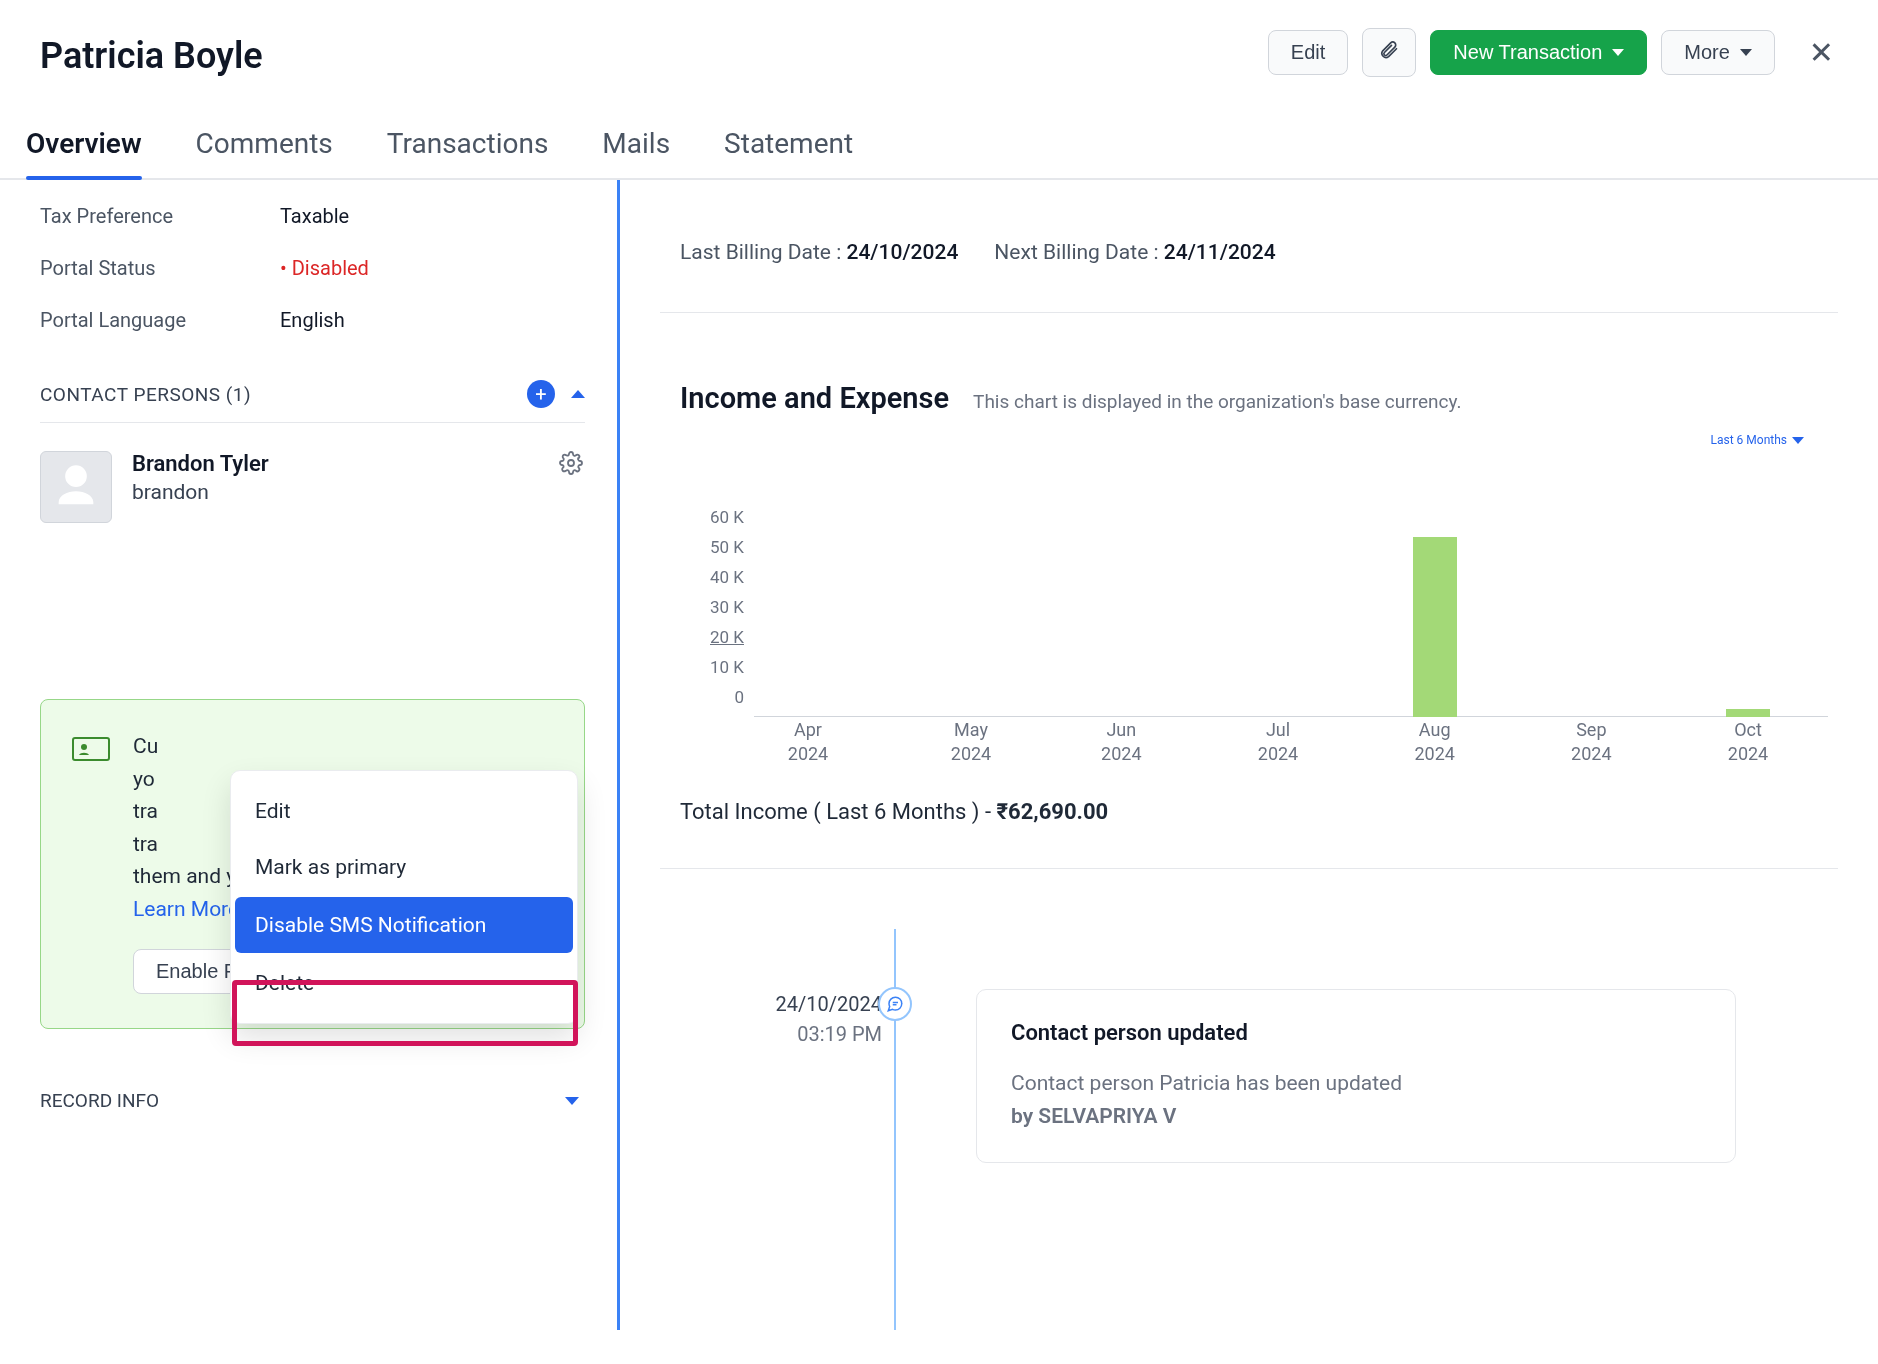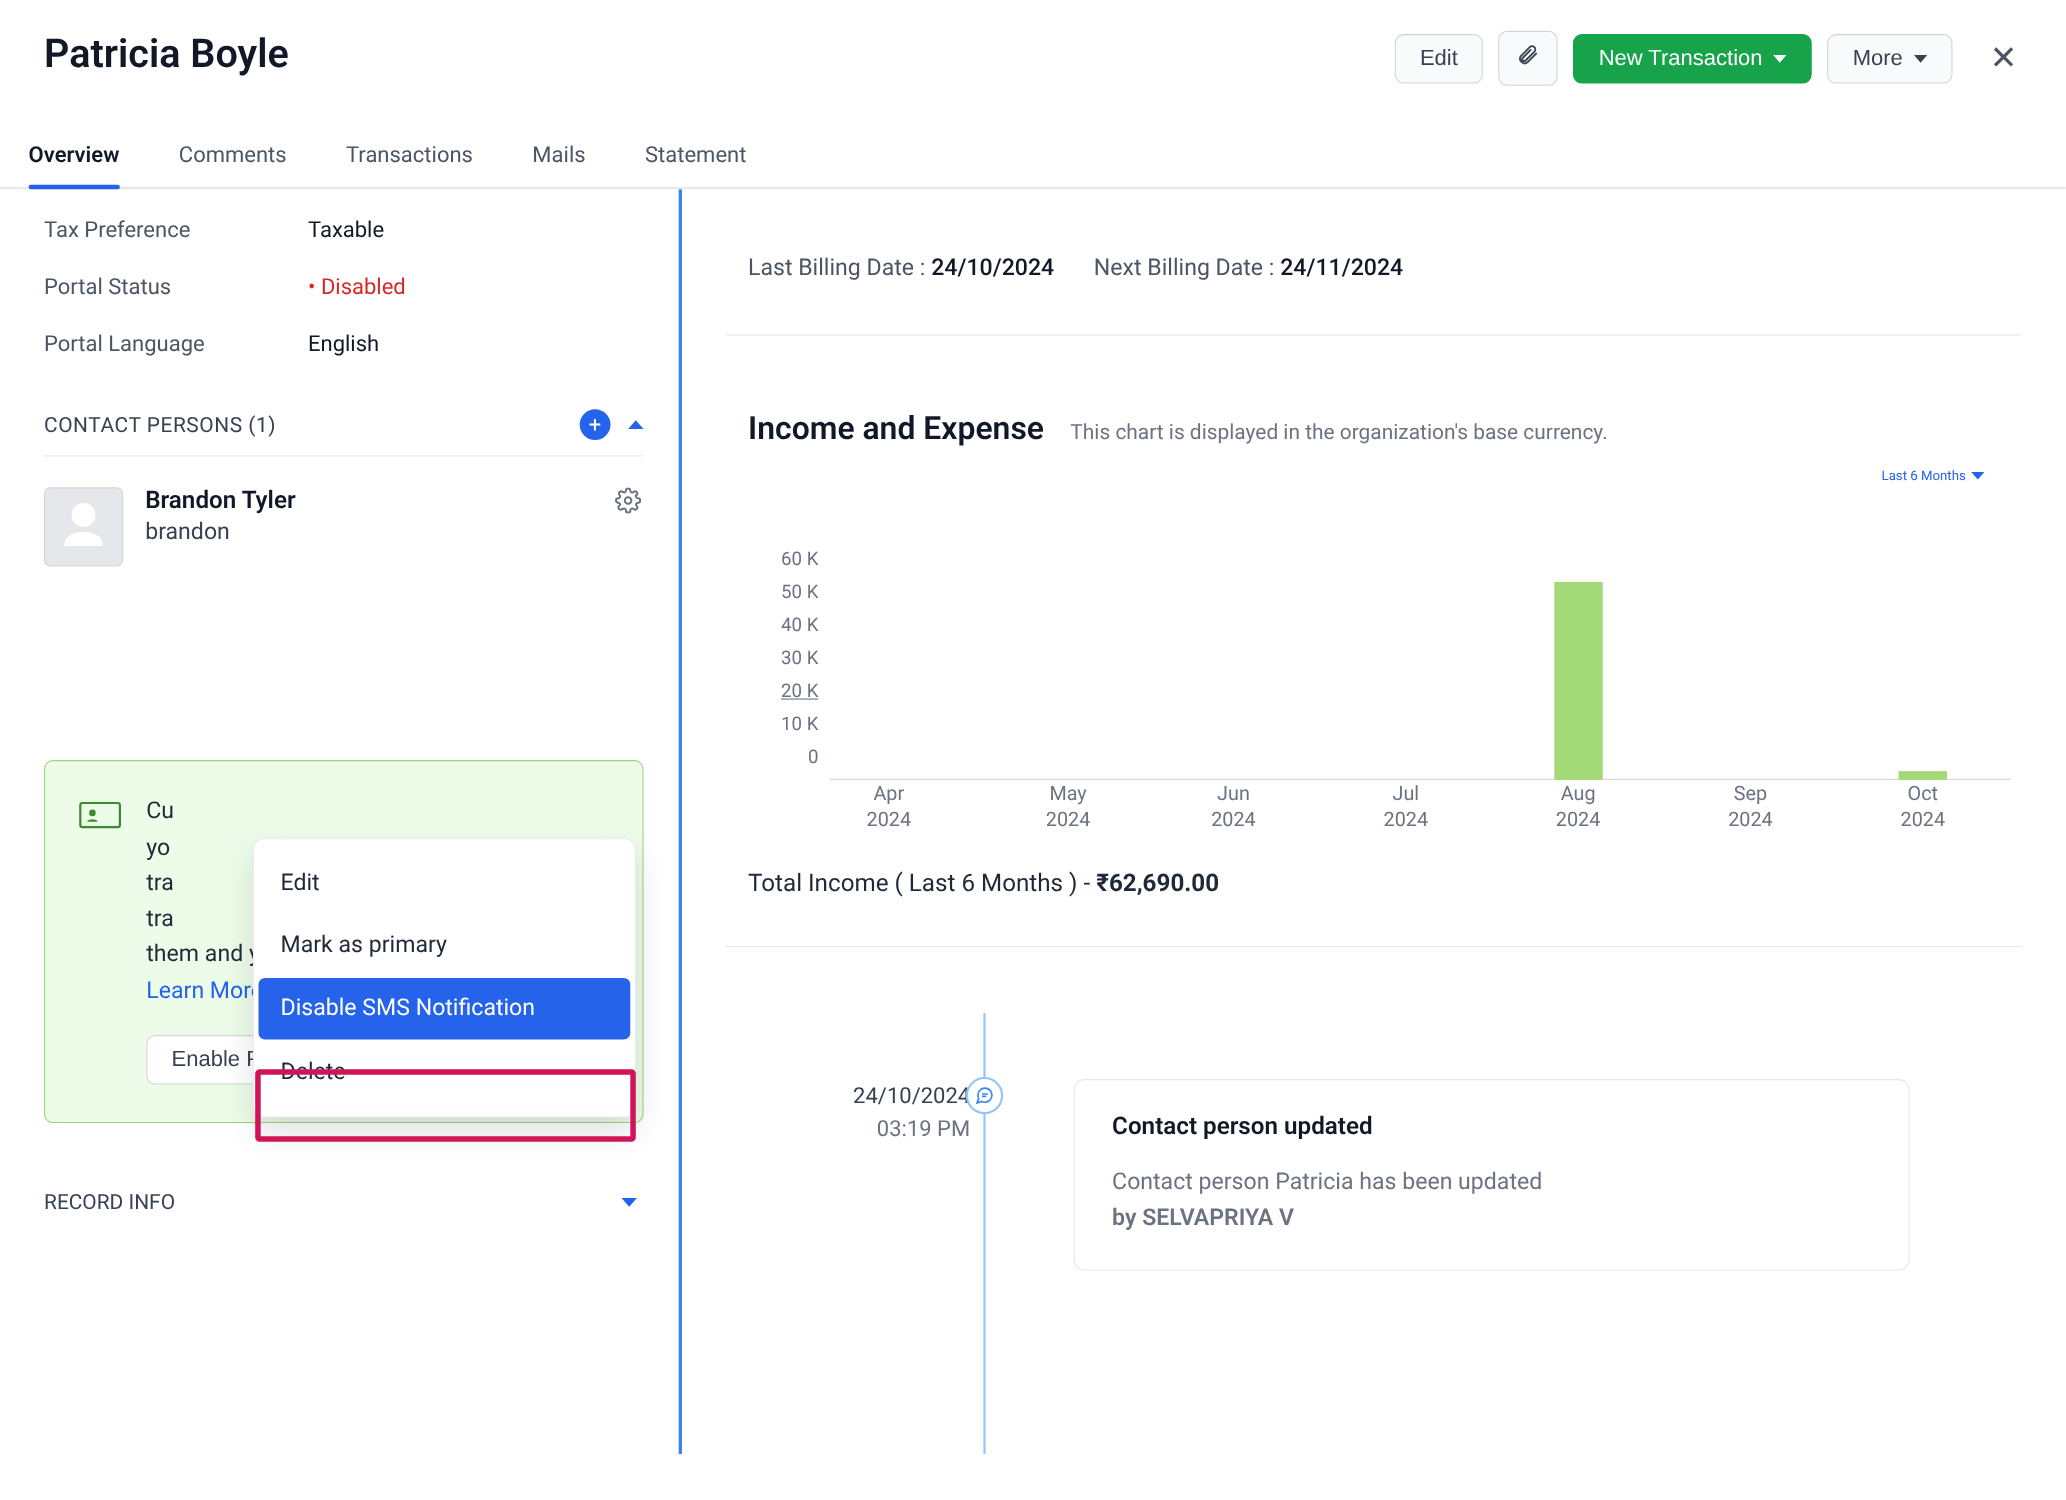--- a/index.html
+++ b/index.html
@@ -7,21 +7,21 @@
     font-family: -apple-system, BlinkMacSystemFont, "Segoe UI", Roboto, Helvetica, Arial, sans-serif;
     background: #fff;
     color: #1f2937;
     font-size: 16px;
     width: 1878px;
   }
 
   
   .header {
     display: flex;
-    align-items: flex-start;
+    align-items: flex-end;
     justify-content: space-between;
     padding: 28px 40px 0 40px;
   }
   .title {
     font-size: 36px;
     font-weight: 600;
     color: #111827;
   }
   .header-actions {
     display: flex;
@@ -64,21 +64,21 @@
 
   
   .tabs {
     display: flex;
     gap: 54px;
     padding: 50px 40px 0 26px;
     border-bottom: 2px solid #e5e7eb;
   }
   .tab {
     padding: 0 0 18px 0;
-    font-size: 20px;
+    font-size: 28px;
     color: #4b5563;
     cursor: pointer;
     position: relative;
   }
   .tab.active {
     color: #111827;
     font-weight: 600;
   }
   .tab.active::after {
     content: "";

